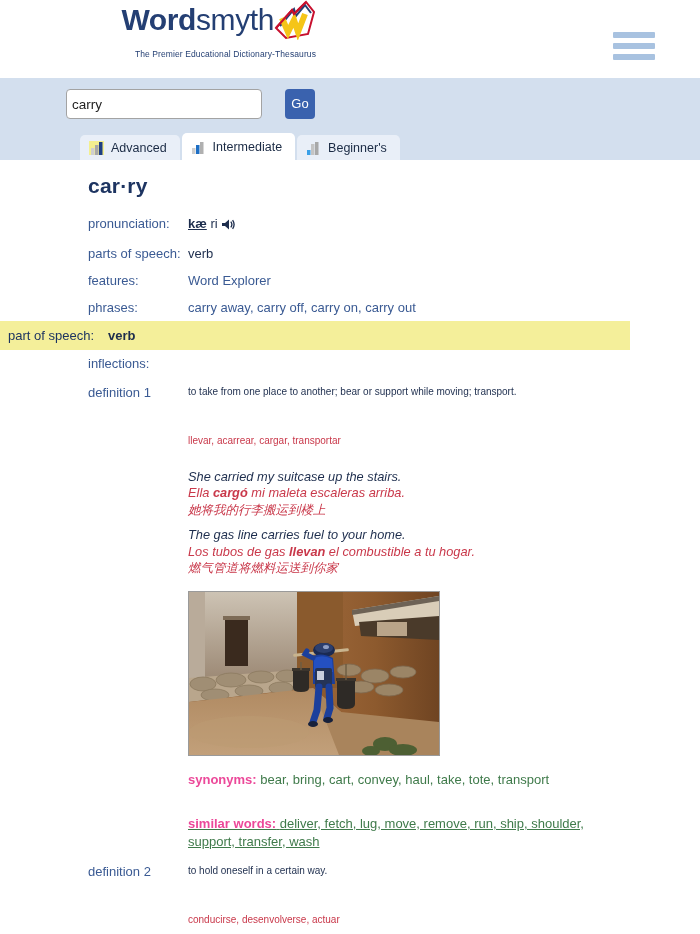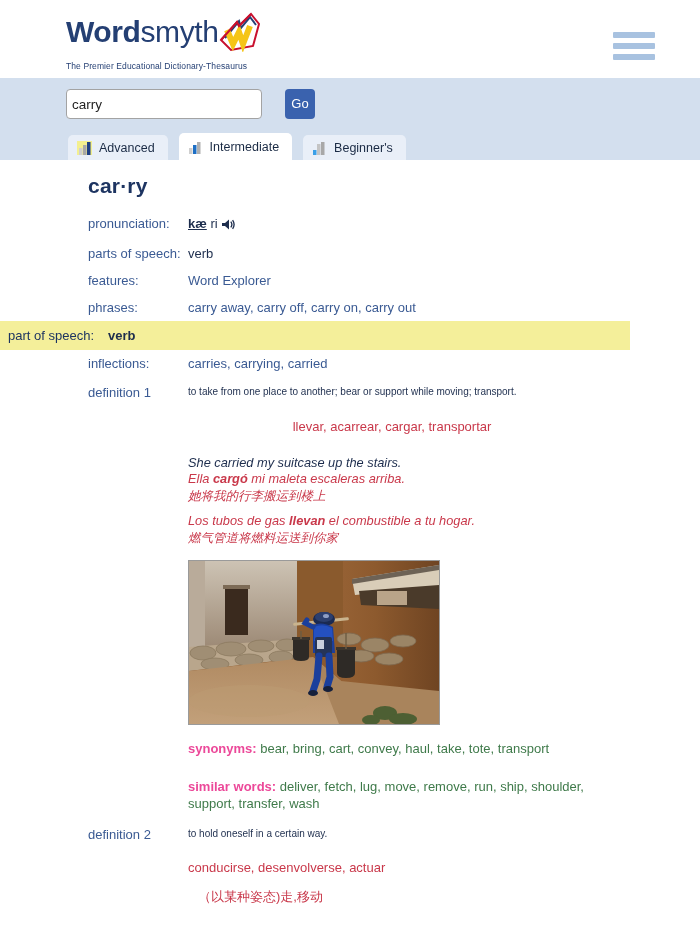--- a/index.html
+++ b/index.html
@@ -13,22 +13,22 @@
   }
 
   
   .header {
     height:78px;
     background:#ffffff;
     position:relative;
   }
   .logo-wrap {
     position:absolute;
-    left:66px; top:12px;
-    width:250px; height:60px;
+    left:66px; top:0;
+    width:250px; height:60px;text-align:right;
   }
   .logo-text {
     font-size:30px;
     letter-spacing:-0.4px;
     color:#243f73;
     font-weight:700;
     line-height:34px;
     white-space:nowrap;
   }
   .logo-text .smyth { font-weight:400; color:#243f73; }
@@ -92,24 +92,24 @@
     font-family:"Liberation Sans", sans-serif;
     cursor:pointer;
     line-height:30px;
     padding:0;
     margin-left:17px;
   }
 
   
   .tabs {
     position:absolute;
-    left:68px; bottom:0;
+    left:80px; bottom:0;
     display:flex;
     align-items:flex-end;
-    gap:11px;
+    gap:2px;
   }
   .tab {
     display:flex;
     align-items:center;
     gap:7px;
     height:25px;
     padding:0 13px 0 9px;
     background:#e9eff8;
     border-radius:5px 5px 0 0;
     font-size:12.5px;
@@ -169,25 +169,24 @@
     vertical-align:-3px;
     margin-left:3px;
     cursor:pointer;
   }
 
   
   .defrow { display:flex; align-items:flex-start; padding:6px 0 0 88px; }
   .defbody { max-width:450px; }
   .deftext { font-size:10px; color:#1d2d4d; line-height:17.5px; }
   .trans-es {
-    font-size:13px;
+    font-size:10px;
     color:#c9384a;
     line-height:17px;
-    margin-top:17px;
-    text-align:center;
+    margin-top:31px;
   }
   .trans-zh {
     font-size:13px;
     color:#c9384a;
     line-height:17px;
     margin-top:12px;
   }
   .examples { margin-top:20px; }
   .ex-group { margin-bottom:9px; }
   .ex-en {
@@ -217,21 +216,21 @@
     display:block;
   }
   .synrow {
     margin-top:15px;
     font-size:13px;
     line-height:17.5px;
     color:#3f7a4a;
     max-width:408px;
   }
   .synrow b { color:#ec4899; font-weight:700; }
-  .syn2 { margin-top:20px; }
+  .syn2 { margin-top:27px;text-decoration:underline; }
 </style>
 </head>
 <body>
 
 <div class="header">
   <div class="logo-wrap">
     <div class="logo-text"><span>Word</span><span class="smyth">smyth</span><span class="logo-mark">
         <svg width="44" height="40" viewBox="0 0 44 40">
           <path d="M4 28 L20 10 L22 14 L34 2 L42 12 L36 34 L14 38 Z" fill="#ffffff" stroke="#c8102e" stroke-width="2"></path>
           <path d="M8 26 L22 9 L24 16 L33 5 L39 13" fill="none" stroke="#243f73" stroke-width="2"></path>
@@ -323,36 +322,36 @@
       <div class="val link">carry away, carry off, carry on, carry out</div>
     </div>
 
     <div class="row hl">
       <div class="lbl dark">part of speech:</div>
       <div class="val bold">verb</div>
     </div>
 
     <div class="row">
       <div class="lbl">inflections:</div>
-      <div class="val link">carries, carrying, carried</div>
     </div>
 
     <div class="defrow">
       <div class="lbl">definition 1</div>
       <div class="defbody">
         <div class="deftext">to take from one place to another; bear or support while moving; transport.</div>
         <div class="trans-es">llevar, acarrear, cargar, transportar</div>
 
         <div class="examples">
           <div class="ex-group">
             <div class="ex-en">She carried my suitcase up the stairs.</div>
             <div class="ex-es"><span>Ella </span><b>cargó</b><span> mi maleta escaleras arriba.</span></div>
             <div class="ex-zh">她将我的行李搬运到楼上</div>
           </div>
           <div class="ex-group">
+            <div class="ex-en">The gas line carries fuel to your home.</div>
             <div class="ex-es"><span>Los tubos de gas </span><b>llevan</b><span> el combustible a tu hogar.</span></div>
             <div class="ex-zh">燃气管道将燃料运送到你家</div>
           </div>
         </div>
 
         <div class="photo">
           <svg width="250" height="163" viewBox="0 0 250 163">
             <defs>
               <linearGradient id="wallL" x1="0" y1="0" x2="0" y2="1">
                 <stop offset="0%" stop-color="#cdc3b4"></stop>

